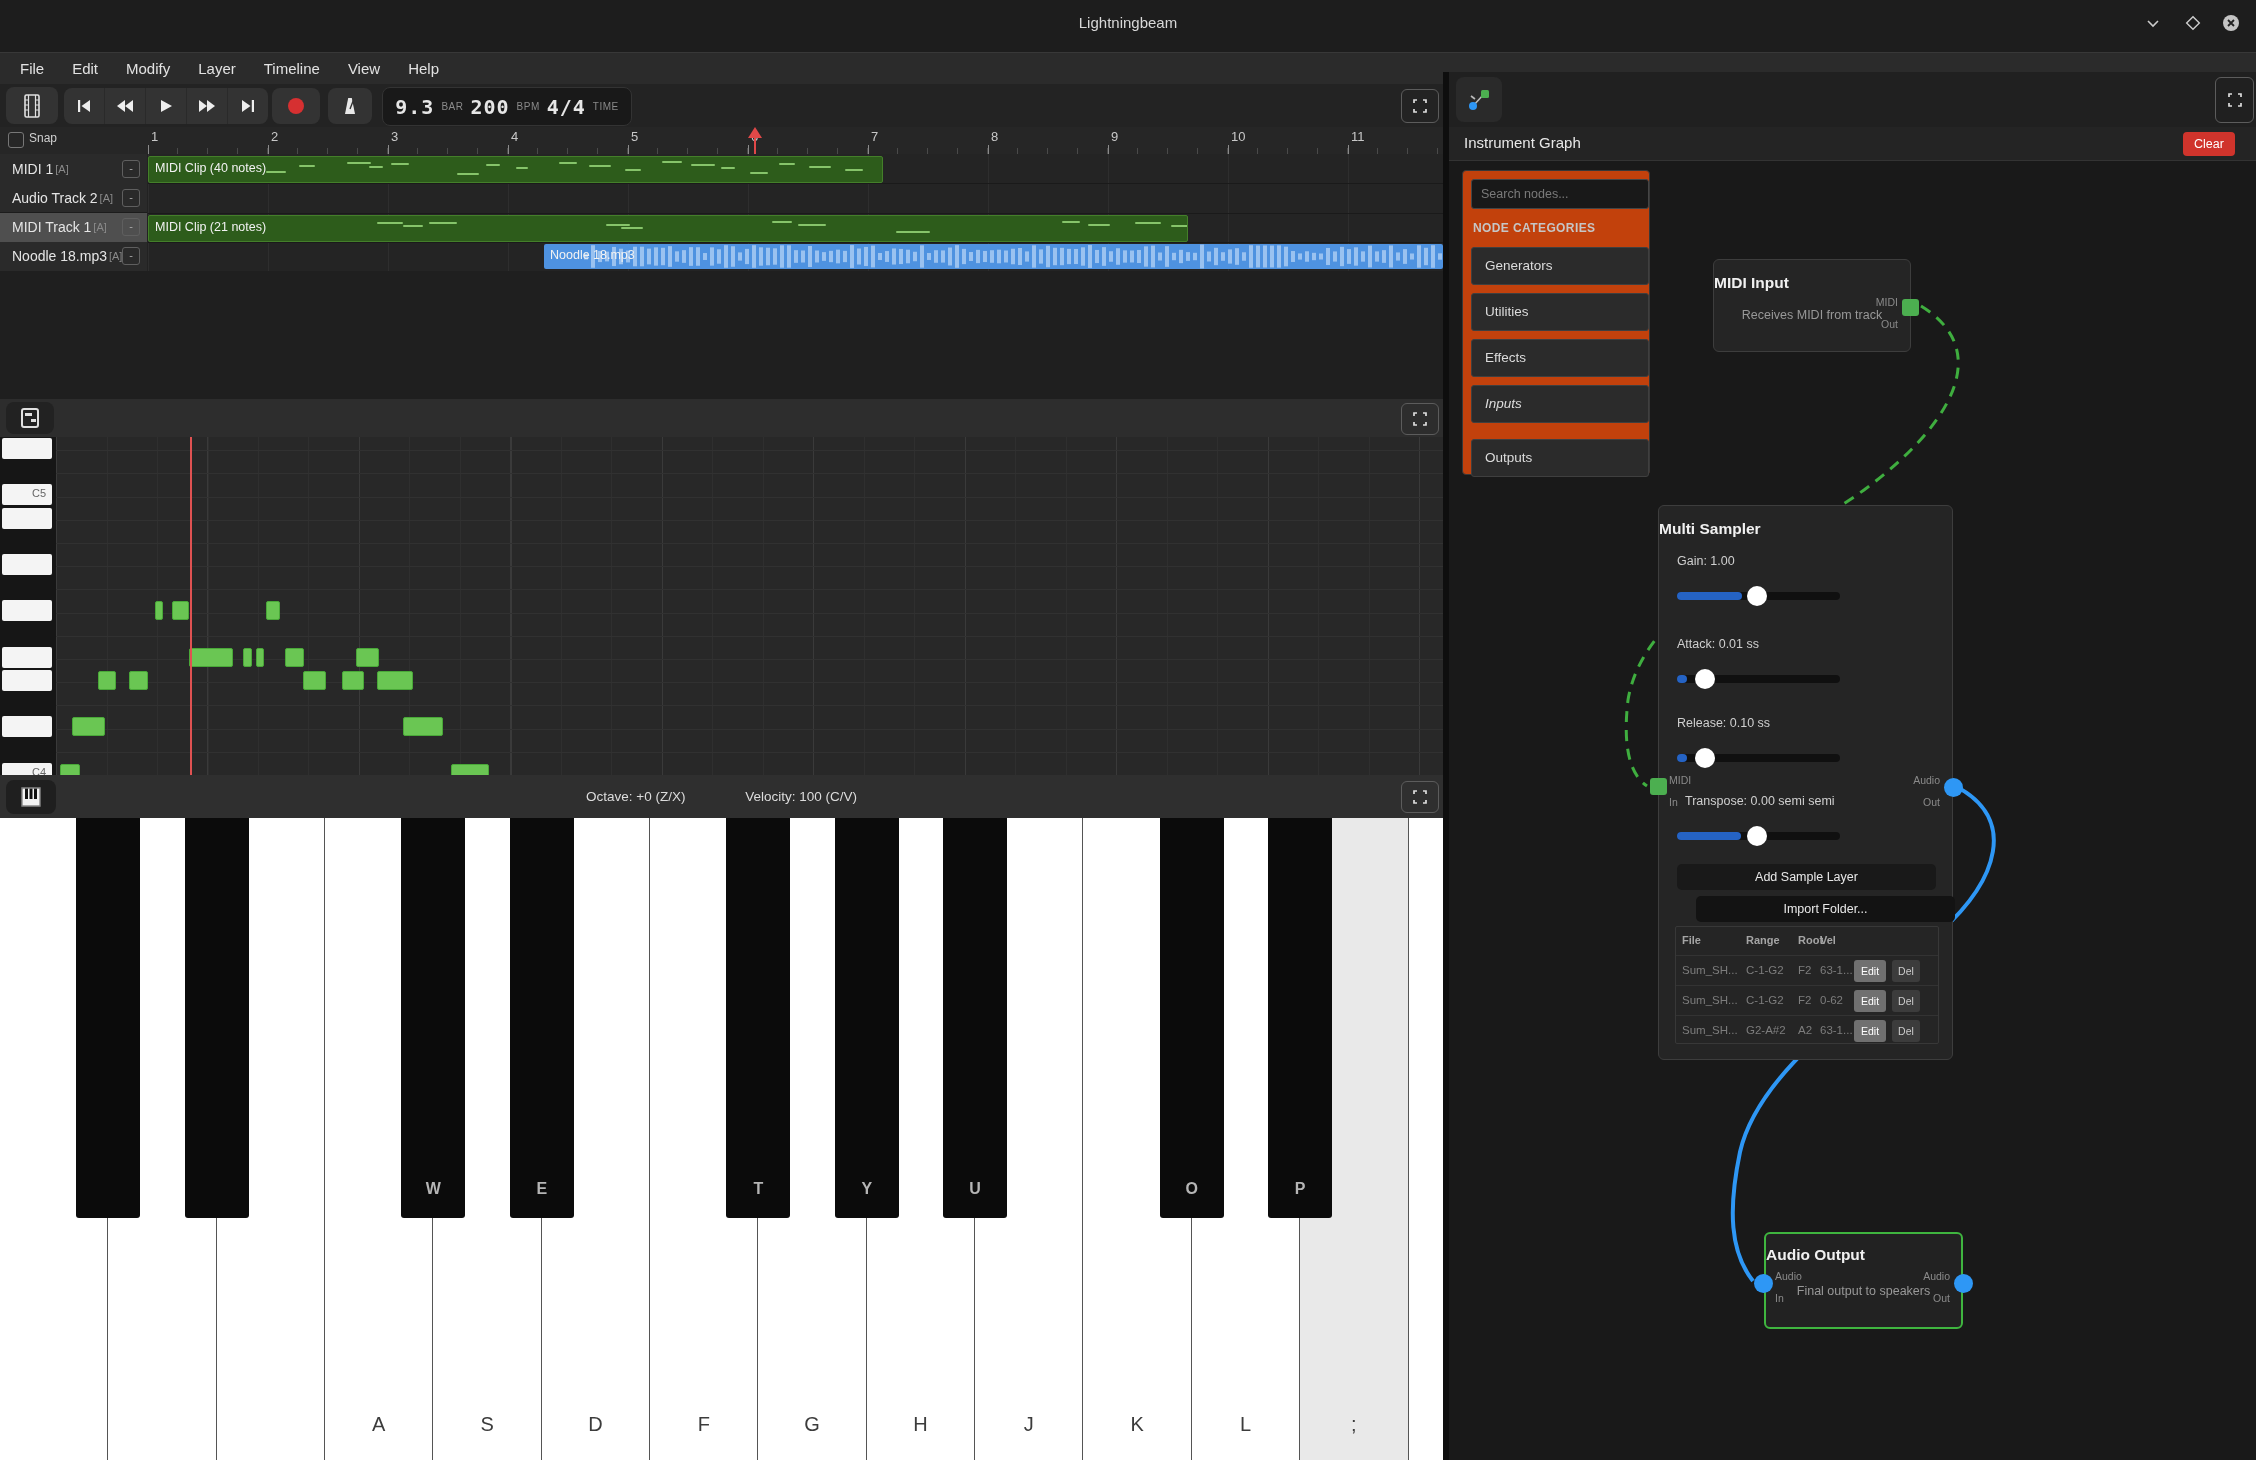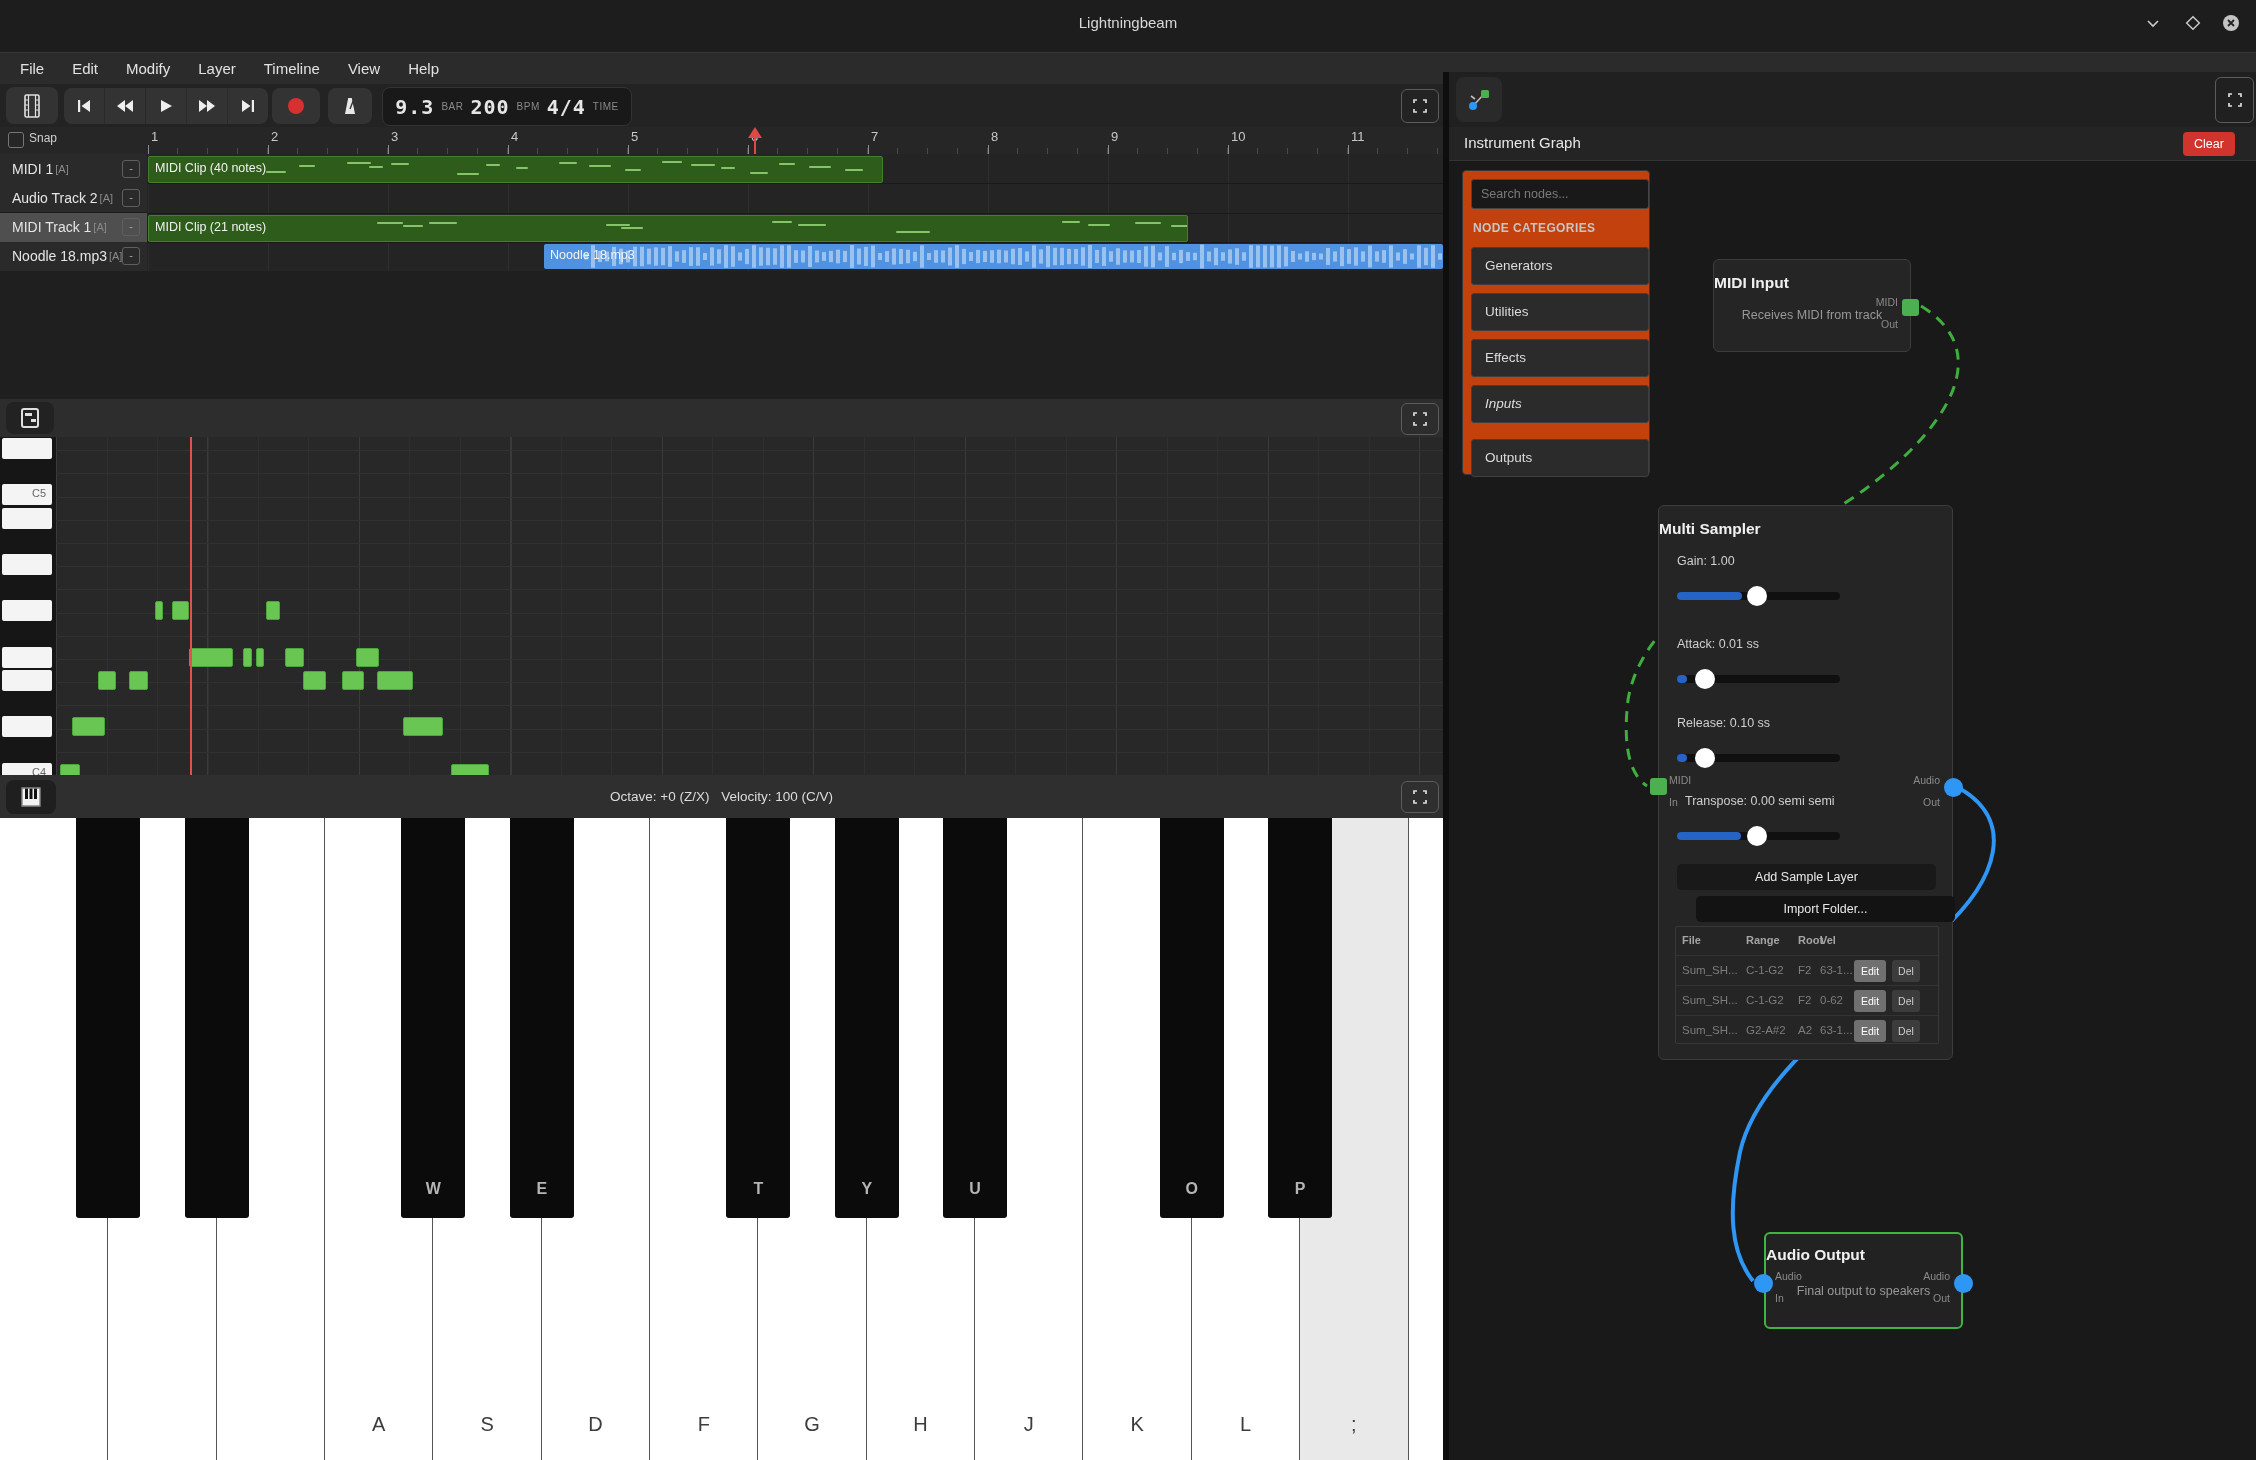--- a/index.html
+++ b/index.html
@@ -72,21 +72,21 @@
        repeating-linear-gradient(90deg,#3a3a3a 0 1px,transparent 1px 151.5px),
        repeating-linear-gradient(90deg,#2f2f2f 0 1px,transparent 1px 50.5px);}
   .pr-note{position:absolute;height:19px;background:#6ac653;border:1px solid #49a838;border-radius:2px;box-sizing:border-box;}
   #pr-playhead{left:190px;top:0;width:2px;height:338px;background:#e05252;}
 
   
   #kb-header{left:0;top:775px;width:1443px;height:43px;background:#2f2f2f;}
   #kb-icon-btn{left:6px;top:5px;width:50px;height:34px;background:#1f1f1f;border-radius:8px;
                display:flex;align-items:center;justify-content:center;}
   #kb-status{width:1443px;text-align:center;line-height:43px;font-size:13.5px;color:#dcdcdc;}
-  #kb-status span{margin:0 4px;}
+  #kb-status span{margin:0 28px;}
   #keyboard{left:0;top:818px;width:1443px;height:642px;background:#fff;}
   .wkey{position:absolute;top:0;height:642px;background:#fff;border-right:1px solid #555;box-sizing:border-box;}
   .wkey.pressed{background:#e9e9e9;}
   .wkey-label{position:absolute;bottom:24px;width:100%;text-align:center;font-size:20px;color:#3c3c3c;}
   .bkey{position:absolute;top:0;width:64px;height:400px;background:#0b0b0b;border-radius:0 0 3px 3px;}
   .bkey-label{position:absolute;bottom:20px;width:100%;text-align:center;font-size:16px;color:#b5b5b5;font-weight:bold;}
 
   
   #seam{left:1443px;top:72px;width:6px;height:1388px;background:#0e0e0e;}
   #graph-panel{left:1449px;top:72px;width:807px;height:1388px;background:#191919;}

